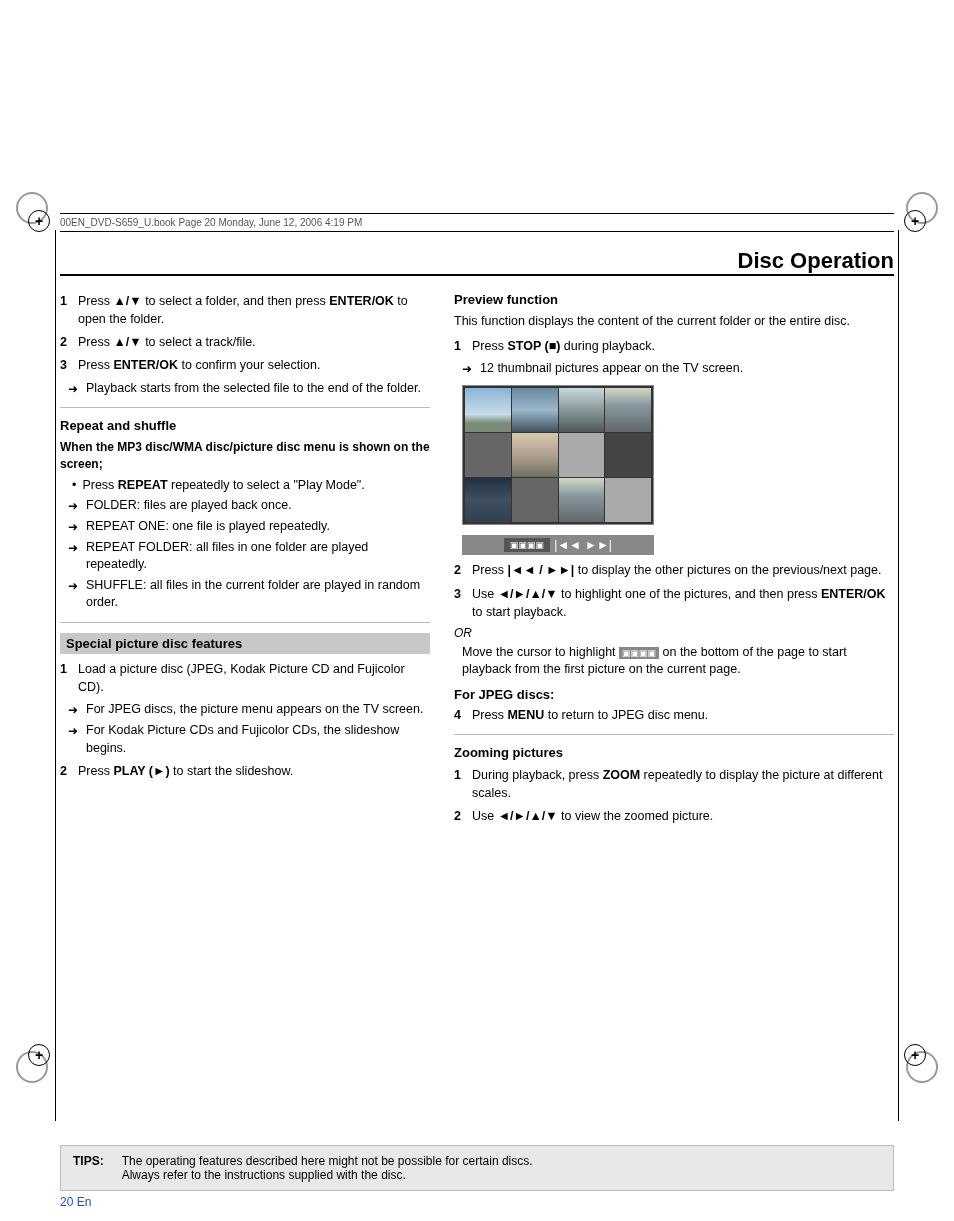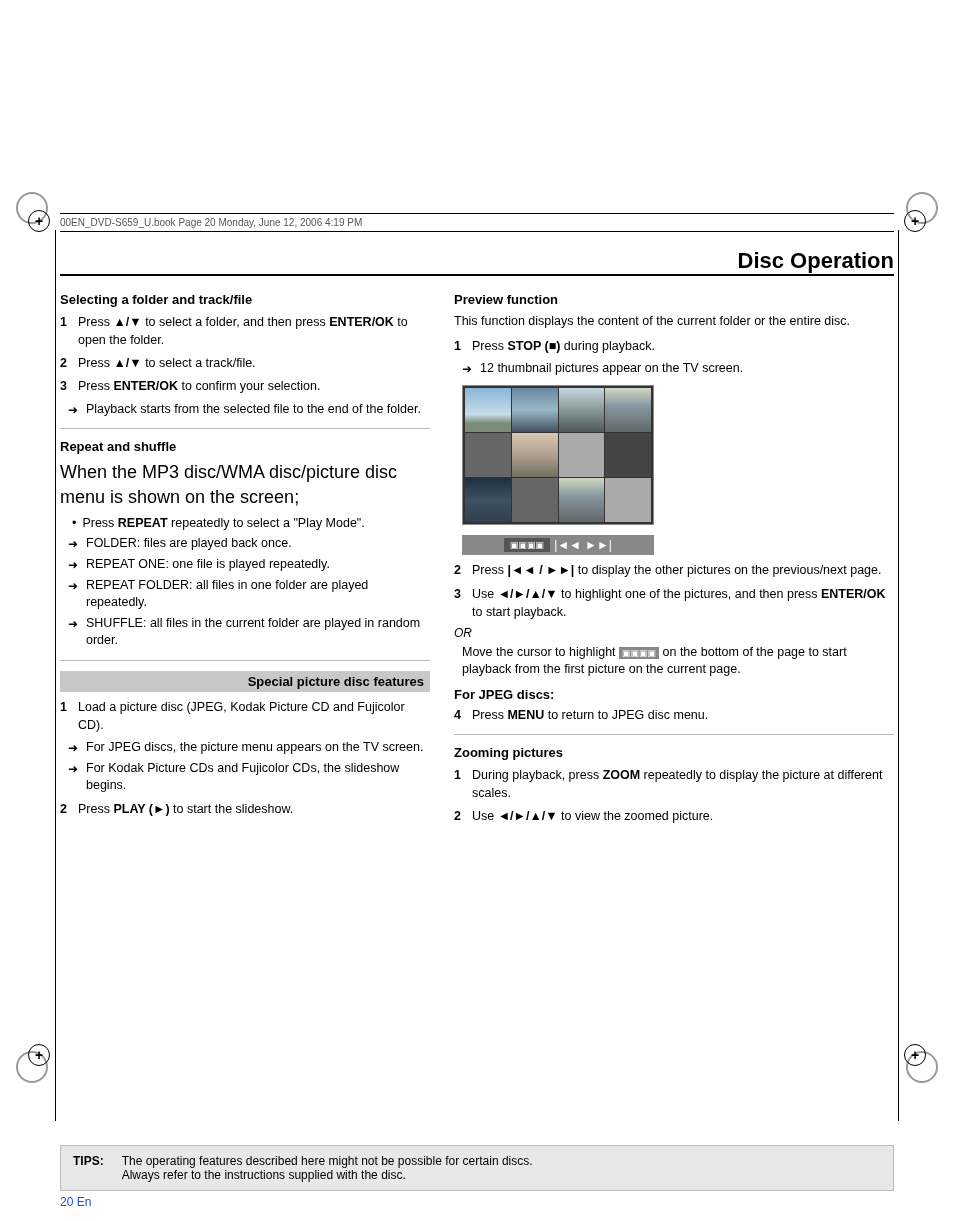--- a/index.html
+++ b/index.html
@@ -107,21 +107,20 @@
       color: #000;
     }
 
     .section-heading-box {
       background: #c8c8c8;
       padding: 3px 6px;
       font-size: 13px;
       font-weight: bold;
       margin-bottom: 6px;
       color: #000;
-      text-align: right;
     }
 
     
     .numbered-list {
       list-style: none;
       padding: 0;
     }
     .numbered-list > li {
       display: flex;
       gap: 6px;
@@ -312,21 +311,20 @@
 
     <div class="page-title-section">
       <h1 class="page-title">Disc Operation</h1>
     </div>
 
     <div class="two-col">
 
       <div class="col-left">
 
         <div>
-          <div class="section-heading">Selecting a folder and track/file</div>
 
           <ol class="numbered-list">
             <li>
               <span class="num">1</span>
               <span class="text">Press <strong>▲/▼</strong> to select a folder, and then press <strong>ENTER/OK</strong> to open the folder.</span>
             </li>
             <li>
               <span class="num">2</span>
               <span class="text">Press <strong>▲/▼</strong> to select a track/file.</span>
             </li>
@@ -339,21 +337,21 @@
           <div class="arrow-item">
             <span class="arrow">➜</span>
             <span>Playback starts from the selected file to the end of the folder.</span>
           </div>
         </div>
 
         <hr class="section-sep">
 
         <div>
           <div class="section-heading">Repeat and shuffle</div>
-          <p style="font-size:18px;line-height:1.4;margin-bottom:4px;">When the MP3 disc/WMA disc/picture disc menu is shown on the screen;</p>
+          <p style="font-size:12px;line-height:1.4;margin-bottom:4px;font-weight:bold;">When the MP3 disc/WMA disc/picture disc menu is shown on the screen;</p>
           <div class="bullet-item">
             <span>•</span>
             <span>Press <strong>REPEAT</strong> repeatedly to select a "Play Mode".</span>
           </div>
           <div class="arrow-item">
             <span class="arrow">➜</span>
             <span>FOLDER: files are played back once.</span>
           </div>
           <div class="arrow-item">
             <span class="arrow">➜</span>

